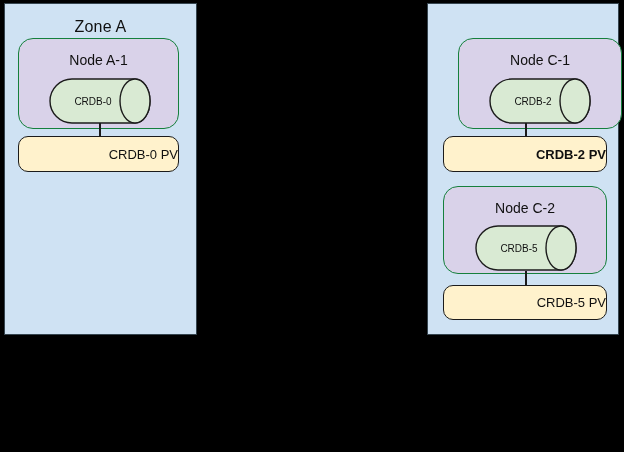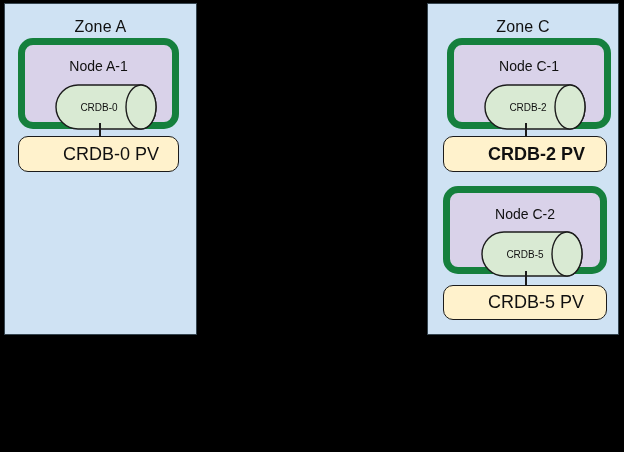--- a/index.html
+++ b/index.html
@@ -9,39 +9,39 @@
   }
   .zone {
     position:absolute; top:3px; height:332px;
     background:#cfe2f3; border:1px solid #36454f; box-sizing:border-box;
   }
   .zone-title {
     position:absolute; top:14px; left:0; right:0; text-align:center;
     font-size:16px; color:#101010; letter-spacing:.2px;
   }
   .node {
-    position:absolute; background:#d9d2e9; border:7px solid #15803d;
+    position:absolute; background:#d9d2e9; border:1px solid #15803d;
     border-radius:15px; box-sizing:border-box;
   }
   .node-title {
     position:absolute; top:13px; left:0; right:0; text-align:center;
     font-size:14px; color:#101010;
   }
   .db-cyl { position:absolute; overflow:visible; }
   .cyl-body, .cyl-cap { fill:#d9ead3; stroke:#1c1c1c; stroke-width:1.4; }
   .cyl-label {
     font-size:10px; fill:#101010;
     font-family:"Liberation Sans", sans-serif;
   }
   .connector { position:absolute; width:2px; background:#1c1c1c; }
   .pv {
     position:absolute; background:#fff2cc; border:1px solid #1c1c1c;
     border-radius:10px; box-sizing:border-box;
-    display:flex; align-items:center; justify-content:flex-start;
-    font-size:18px; color:#101010;padding-left:44px;
+    display:flex; align-items:center; justify-content:flex-end;
+    font-size:13px; color:#101010;
   }
 </style>
 </head>
 <body>
 
 <div class="stage">
 
   <div class="zone" style="left:4px; width:193px;">
     <div class="zone-title">Zone A</div>
     <div class="node" style="left:13px; top:34px; width:161px; height:91px;">
@@ -53,22 +53,21 @@
       </svg>
     </div>
     <div class="connector" style="left:94px; top:119px; height:13px;"></div>
     <div class="pv" style="left:13px; top:132px; width:161px; height:36px;">
       <span>CRDB-0 PV</span>
     </div>
   </div>
 
 
   <div class="zone" style="left:427px; width:192px;">
-    <div class="zone-title">Zone C</div>
-    <div class="node" style="left:19px; top:34px; width:164px; height:91px;">
+    <div class="node" style="left:30px; top:34px; width:164px; height:91px;">
       <div class="node-title">Node C-1</div>
       <svg class="db-cyl" style="left:30px; top:39px;" width="102" height="46" viewBox="0 0 102 46">
         <path class="cyl-body" d="M 23,1 L 86,1 A 15,22 0 0 1 101,23 A 15,22 0 0 1 86,45 L 23,45 A 22,22 0 0 1 1,23 A 22,22 0 0 1 23,1 Z"></path>
         <ellipse class="cyl-cap" cx="86" cy="23" rx="15" ry="22"></ellipse>
         <text class="cyl-label" x="44" y="27" text-anchor="middle">CRDB-2</text>
       </svg>
     </div>
     <div class="connector" style="left:97px; top:119px; height:13px;"></div>
     <div class="pv" style="left:15px; top:132px; width:164px; height:36px;font-weight:bold;">
       <span>CRDB-2 PV</span>

